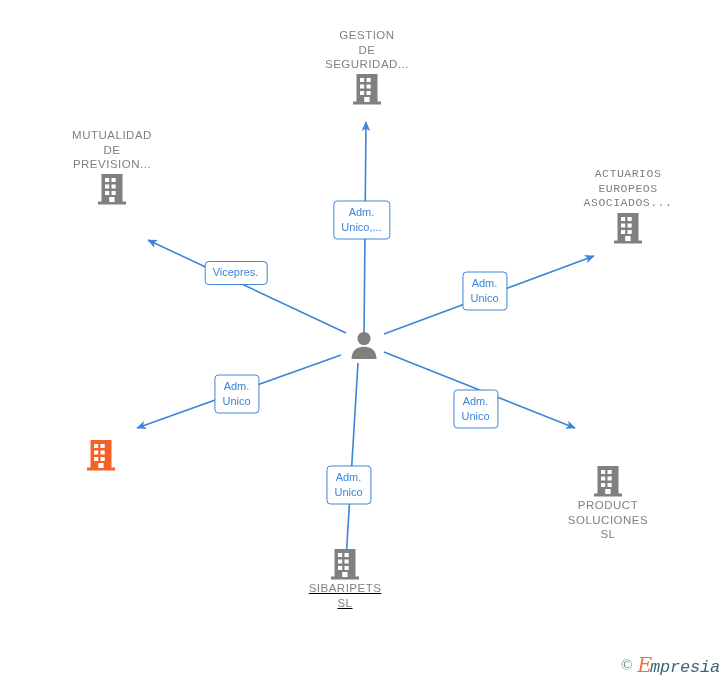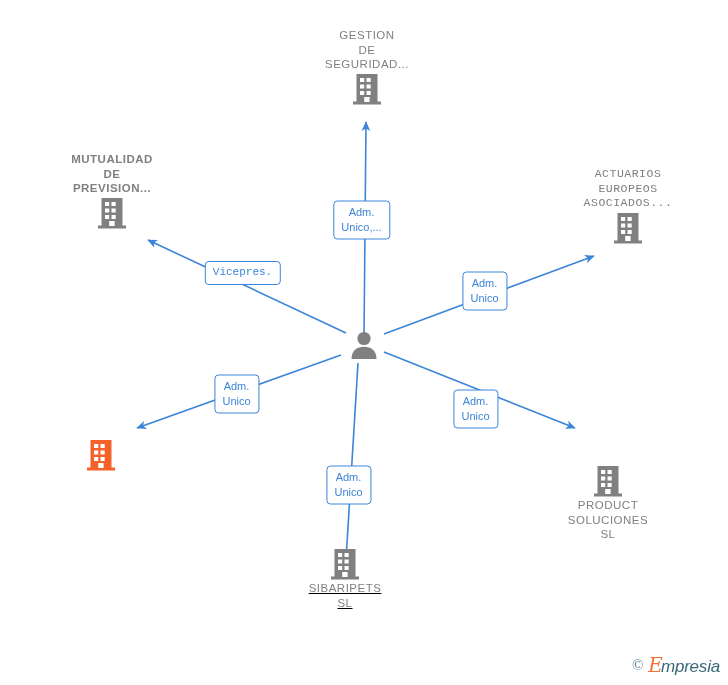--- a/index.html
+++ b/index.html
@@ -80,21 +80,21 @@
     font-family: "Liberation Serif", serif;
   }
   .wm-e {
     font-family: "DejaVu Serif", serif;
     font-style: italic;
     font-size: 20px;
     color: #f26a2b;
     margin-right: -2px;
   }
   .wm-text {
-    font-family: Liberation Sans, sans-serif;
+    font-family: Liberation Mono, monospace;
     font-style: italic;
     font-size: 17px;
     color: #2d6072;
     letter-spacing: -0.2px;
   }
 </style>
 </head>
 <body>
 
 <div id="graph-canvas">
@@ -131,21 +131,21 @@
         <rect x="14.5" y="6" width="4.2" height="4" fill="#ffffff"></rect>
         <rect x="8" y="12.5" width="4.2" height="4" fill="#ffffff"></rect>
         <rect x="14.5" y="12.5" width="4.2" height="4" fill="#ffffff"></rect>
         <rect x="8" y="19" width="4.2" height="4" fill="#ffffff"></rect>
         <rect x="14.5" y="19" width="4.2" height="4" fill="#ffffff"></rect>
         <rect x="12.2" y="25" width="5.4" height="5" fill="#ffffff"></rect>
       </svg>
     </span>
   </div>
 
-  <div class="node" style="left:112px; top:152px;font-weight:bold;">
+  <div class="node" style="left:112px; top:128px;">
     <div class="node-label caps">MUTUALIDAD
 DE
 PREVISION...</div>
     <span class="node-icon">
       <svg width="30" height="34" viewBox="0 0 30 34">
         <rect x="4.5" y="2" width="21" height="28" fill="#808080"></rect>
         <rect x="1" y="29.5" width="28" height="3" fill="#808080"></rect>
         <rect x="8" y="6" width="4.2" height="4" fill="#ffffff"></rect>
         <rect x="14.5" y="6" width="4.2" height="4" fill="#ffffff"></rect>
         <rect x="8" y="12.5" width="4.2" height="4" fill="#ffffff"></rect>
@@ -233,21 +233,21 @@
         <rect x="14.5" y="19" width="4.2" height="4" fill="#ffffff"></rect>
         <rect x="12.2" y="25" width="5.4" height="5" fill="#ffffff"></rect>
       </svg>
     </span>
     <div class="node-label caps">SIBARIPETS
 SL</div>
   </div>
 
   <div class="edge-label" style="left:362px; top:220px;">Adm.
 Unico,...</div>
-  <div class="edge-label" style="left:243px; top:273px;font-family:Liberation Mono, monospace;">Vicepres.</div>
+  <div class="edge-label" style="left:236px; top:273px;">Vicepres.</div>
   <div class="edge-label" style="left:485px; top:291px;">Adm.
 Unico</div>
   <div class="edge-label" style="left:237px; top:394px;">Adm.
 Unico</div>
   <div class="edge-label" style="left:476px; top:409px;">Adm.
 Unico</div>
   <div class="edge-label" style="left:349px; top:485px;">Adm.
 Unico</div>
 
 </div>

